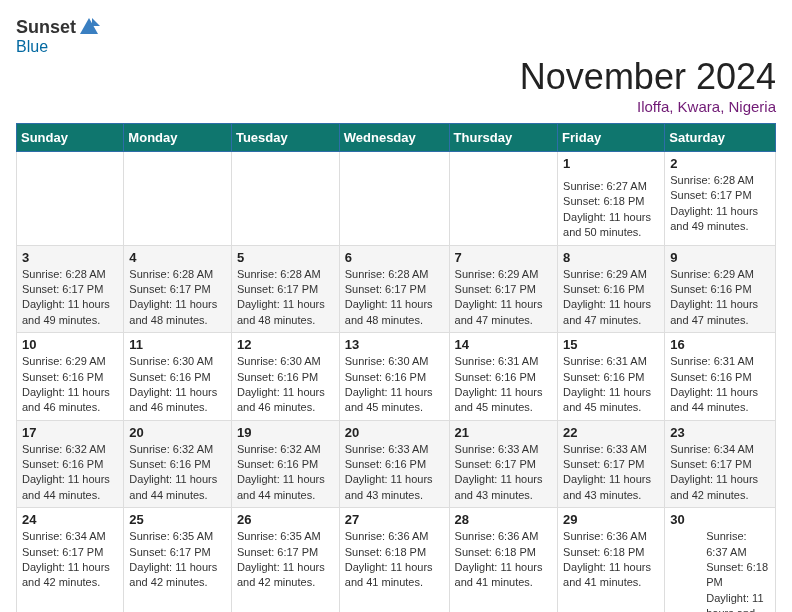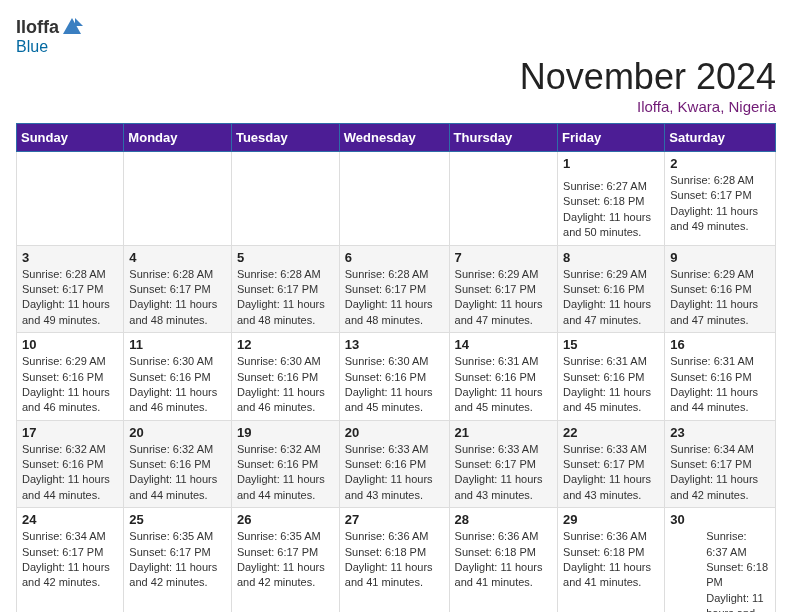--- a/index.html
+++ b/index.html
@@ -51,21 +51,21 @@
     }
     .location {
       font-size: 15px;
       color: #701a75;
     }
     .calendar {
       width: 100%;
       border-collapse: collapse;
     }
     .calendar th {
-      background: #4c1d95;
+      background: #0f766e;
       color: #fff;
       font-size: 13px;
       font-weight: bold;
       padding: 6px 4px;
       text-align: left;
       border: 1px solid #2d6da8;
     }
     .calendar td {
       border: 1px solid #ddd;
       vertical-align: top;
@@ -94,21 +94,21 @@
     .empty {
       background: #fff !important;
     }
   </style>
 </head>
 <body>
 
 <div class="header">
   <div class="logo">
     <div class="logo-text">
-      <span class="logo-general">Iloffa</span>
+      <span class="logo-general">Sunset</span>
       <svg class="logo-icon" viewBox="0 0 22 22">
         <path d="M11 2 L20 18 L2 18 Z" fill="#3a7fc1"></path>
         <path d="M14 2 L22 10 L14 10 Z" fill="#3a7fc1"></path>
       </svg>
     </div>
     <span class="logo-blue">Blue</span>
   </div>
   <div class="title-block">
     <div class="month-title">November 2024</div>
     <div class="location">Iloffa, Kwara, Nigeria</div>

